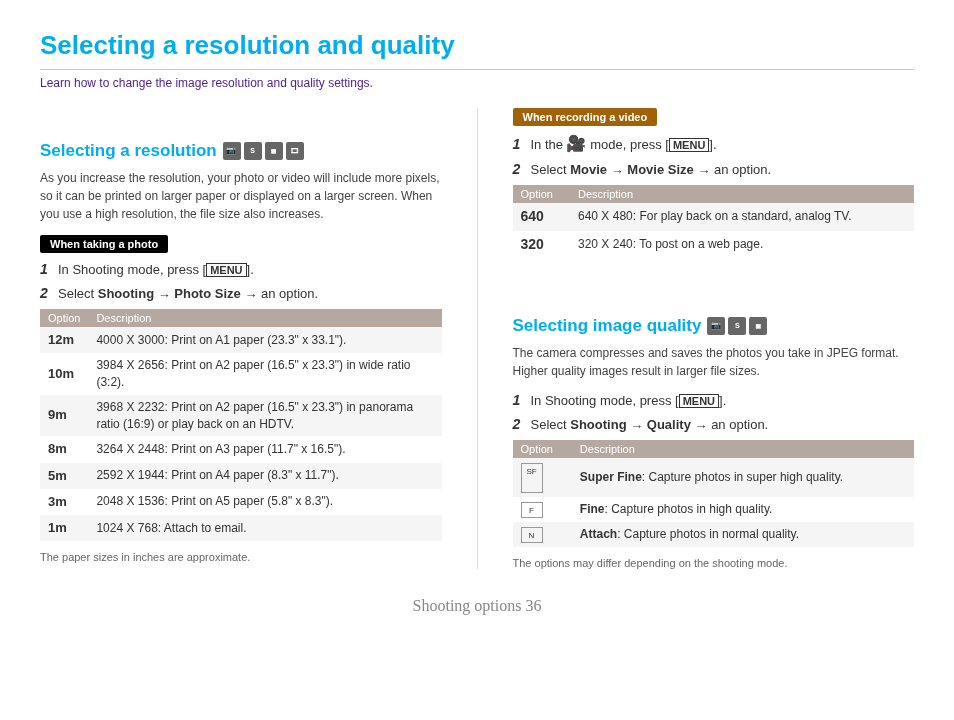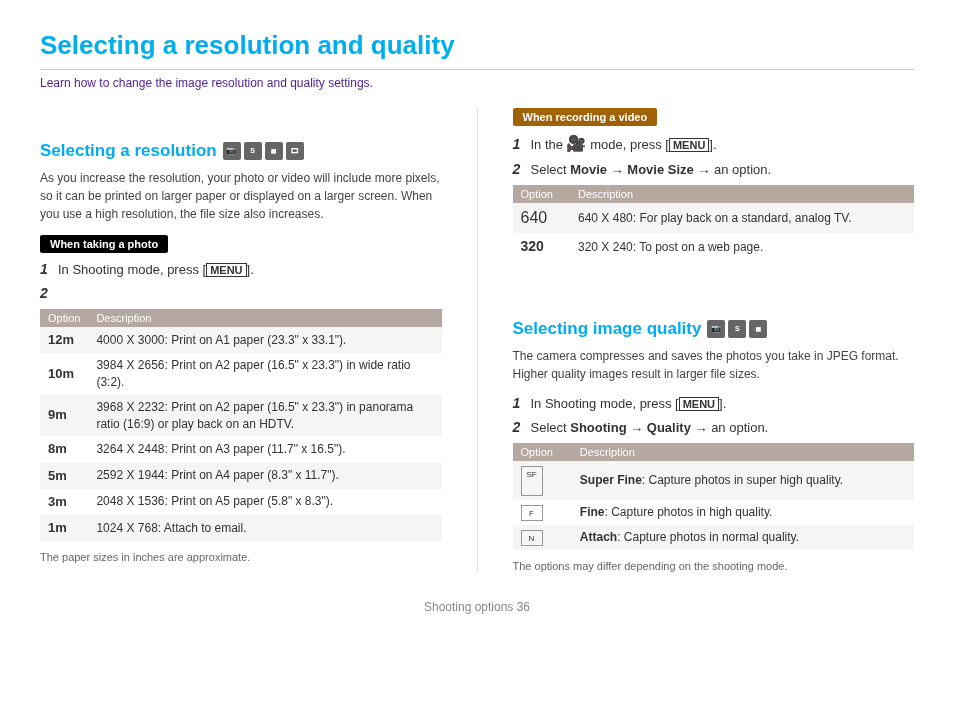--- a/index.html
+++ b/index.html
@@ -158,24 +158,25 @@
     }
 
     .footnote {
       font-size: 11px;
       color: #666;
       margin-top: 6px;
     }
 
     .footer {
       text-align: center;
-      font-size: 12px;
+      font-size: 16px;
       color: #888;
       margin-top: 20px;
       padding-top: 8px;
+      font-family: Liberation Serif, serif;
     }
 
     .divider-v {
       width: 1px;
       background: #e0e0e0;
       margin: 0 5px;
     }
 
     .step-container {
       margin-bottom: 8px;
@@ -208,20 +209,23 @@
         <span class="step-num">1</span>
         <span class="step-text">
           <span>In Shooting mode, press [</span><span class="menu-key">MENU</span><span>].</span>
         </span>
       </div>
     </div>
 
     <div class="step-container">
       <div class="step">
         <span class="step-num">2</span>
+        <span class="step-text">
+          <span>Select </span><b>Shooting</b><span> → </span><b>Photo Size</b><span> → </span><span>an option.</span>
+        </span>
       </div>
     </div>
 
     <table class="option-table">
       <thead>
         <tr>
           <th>Option</th>
           <th>Description</th>
         </tr>
       </thead>
@@ -288,21 +292,21 @@
 
     <table class="option-table">
       <thead>
         <tr>
           <th>Option</th>
           <th>Description</th>
         </tr>
       </thead>
       <tbody id="video-options-body">
       <tr>
-            <td class="opt-icon" style="font-size:16px;font-weight:normal;">640</td>
+            <td class="opt-icon" style="font-size:14px;font-weight:bold;">640</td>
                   <td>640 X 480: For play back on a standard, analog TV.</td>
           </tr>
           <tr>
             <td class="opt-icon" style="font-size:14px;font-weight:bold;">320</td>
                   <td>320 X 240: To post on a web page.</td>
           </tr>
         </tbody>
     </table>
 
     <br>

